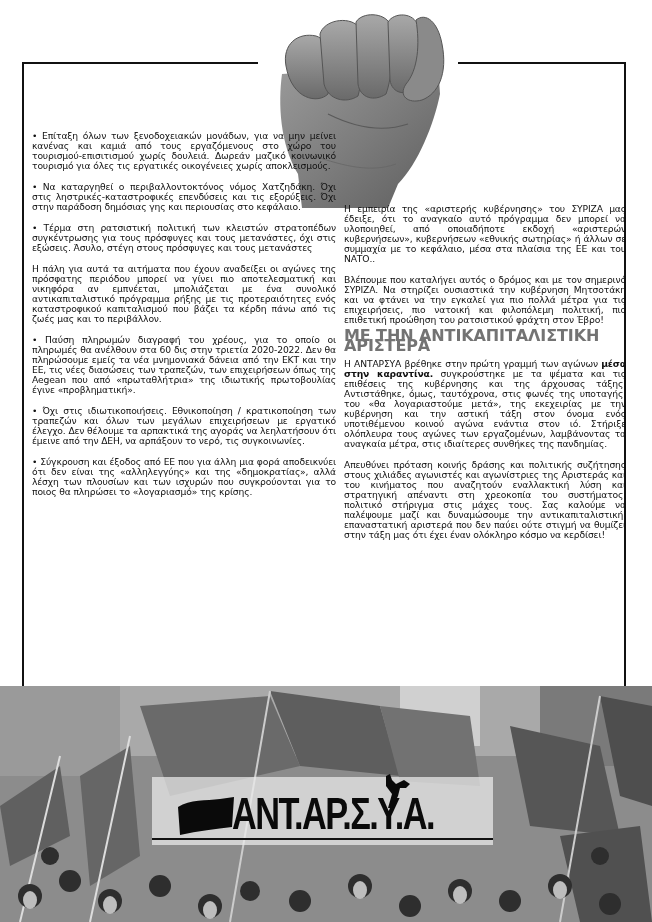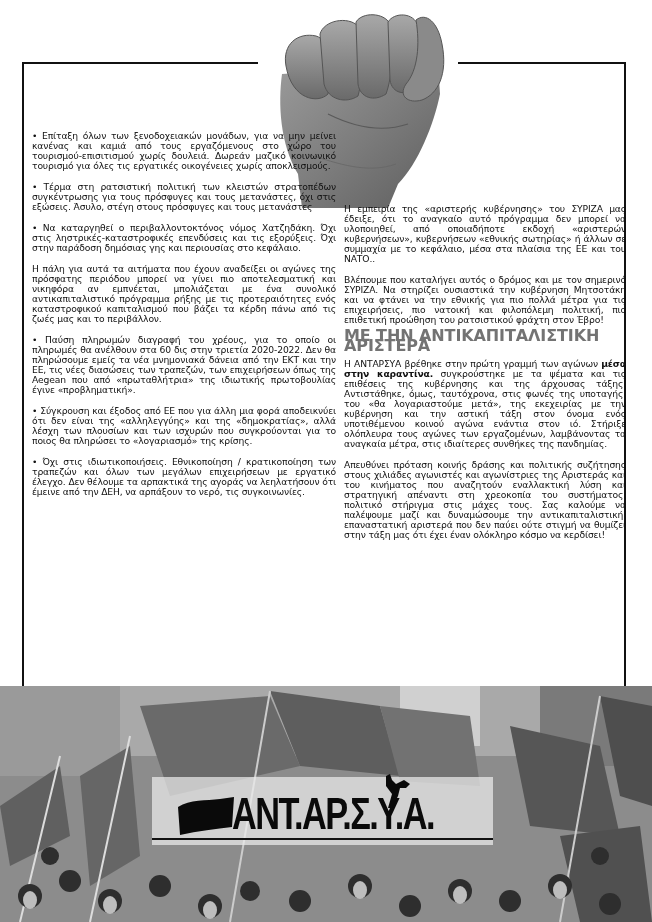--- a/index.html
+++ b/index.html
@@ -74,31 +74,31 @@
     <path d="M130 18 C 136 8, 156 8, 160 22 C 166 40, 162 70, 158 84 C 148 92, 134 90, 132 76 Z" fill="url(#finger)" stroke="#555" stroke-width="1"></path>
 
     <path d="M158 16 C 168 8, 180 18, 184 40 C 190 70, 180 90, 164 96 C 150 100, 140 92, 148 80 C 160 66, 162 40, 158 16 Z" fill="#8a8a8a" stroke="#555" stroke-width="1"></path>
     <path d="M70 110 C 90 120, 120 130, 150 120" fill="none" stroke="#5a5a5a" stroke-width="1.2"></path>
     <path d="M50 150 C 80 160, 110 170, 138 160" fill="none" stroke="#666" stroke-width="0.8"></path>
   </svg>
 </div>
 
 <div class="col col-left">
   <p class="bullet">• Επίταξη όλων των ξενοδοχειακών μονάδων, για να μην μείνει κανένας και καμιά από τους εργαζόμενους στο χώρο του τουρισμού-επισιτισμού χωρίς δουλειά. Δωρεάν μαζικό κοινωνικό τουρισμό για όλες τις εργατικές οικογένειες χωρίς αποκλεισμούς.</p>
+  <p class="bullet" style="margin-bottom:11px">• Να καταργηθεί ο περιβαλλοντοκτόνος νόμος Χατζηδάκη. Όχι στις ληστρικές-καταστροφικές επενδύσεις και τις εξορύξεις. Όχι στην παράδοση δημόσιας γης και περιουσίας στο κεφάλαιο.</p>
   <p class="bullet">• Τέρμα στη ρατσιστική πολιτική των κλειστών στρατοπέδων συγκέντρωσης για τους πρόσφυγες και τους μετανάστες, όχι στις εξώσεις. Άσυλο, στέγη στους πρόσφυγες και τους μετανάστες</p>
-  <p class="bullet" style="margin-bottom:11px">• Να καταργηθεί ο περιβαλλοντοκτόνος νόμος Χατζηδάκη. Όχι στις ληστρικές-καταστροφικές επενδύσεις και τις εξορύξεις. Όχι στην παράδοση δημόσιας γης και περιουσίας στο κεφάλαιο.</p>
   <p class="para">Η πάλη για αυτά τα αιτήματα που έχουν αναδείξει οι αγώνες της πρόσφατης περιόδου μπορεί να γίνει πιο αποτελεσματική και νικηφόρα αν εμπνέεται, μπολιάζεται με ένα συνολικό αντικαπιταλιστικό πρόγραμμα ρήξης με τις προτεραιότητες ενός καταστροφικού καπιταλισμού που βάζει τα κέρδη πάνω από τις ζωές μας και το περιβάλλον.</p>
   <p class="bullet">• Παύση πληρωμών διαγραφή του χρέους, για το οποίο οι πληρωμές θα ανέλθουν στα 60 δις στην τριετία 2020-2022. Δεν θα πληρώσουμε εμείς τα νέα μνημονιακά δάνεια από την ΕΚΤ και την ΕΕ, τις νέες διασώσεις των τραπεζών, των επιχειρήσεων όπως της Aegean που από «πρωταθλήτρια» της ιδιωτικής πρωτοβουλίας έγινε «προβληματική».</p>
+  <p class="bullet">• Όχι στις ιδιωτικοποιήσεις. Εθνικοποίηση / κρατικοποίηση των τραπεζών και όλων των μεγάλων επιχειρήσεων με εργατικό έλεγχο. Δεν θέλουμε τα αρπακτικά της αγοράς να λεηλατήσουν ότι έμεινε από την ΔΕΗ, να αρπάξουν το νερό, τις συγκοινωνίες.</p>
   <p class="bullet">• Σύγκρουση και έξοδος από ΕΕ που για άλλη μια φορά αποδεικνύει ότι δεν είναι της «αλληλεγγύης» και της «δημοκρατίας», αλλά λέσχη των πλουσίων και των ισχυρών που συγκρούονται για το ποιος θα πληρώσει το «λογαριασμό» της κρίσης.</p>
-  <p class="bullet">• Όχι στις ιδιωτικοποιήσεις. Εθνικοποίηση / κρατικοποίηση των τραπεζών και όλων των μεγάλων επιχειρήσεων με εργατικό έλεγχο. Δεν θέλουμε τα αρπακτικά της αγοράς να λεηλατήσουν ότι έμεινε από την ΔΕΗ, να αρπάξουν το νερό, τις συγκοινωνίες.</p>
 </div>
 
 <div class="col col-right">
   <p class="para-left">Η εμπειρία της «αριστερής κυβέρνησης» του ΣΥΡΙΖΑ μας έδειξε, ότι το αναγκαίο αυτό πρόγραμμα δεν μπορεί να υλοποιηθεί, από οποιαδήποτε εκδοχή «αριστερών κυβερνήσεων», κυβερνήσεων «εθνικής σωτηρίας» ή άλλων σε συμμαχία με το κεφάλαιο, μέσα στα πλαίσια της ΕΕ και του ΝΑΤΟ..</p>
-  <p class="para-left" style="margin-bottom:4px">Βλέπουμε που καταλήγει αυτός ο δρόμος και με τον σημερινό ΣΥΡΙΖΑ. Να στηρίζει ουσιαστικά την κυβέρνηση Μητσοτάκη και να φτάνει να την εθνικής για πιο πολλά μέτρα για τις επιχειρήσεις, πιο νατοική και φιλοπόλεμη πολιτική, πιο επιθετική προώθηση του ρατσιστικού φράχτη στον Έβρο!</p>
+  <p class="para-left" style="margin-bottom:4px">Βλέπουμε που καταλήγει αυτός ο δρόμος και με τον σημερινό ΣΥΡΙΖΑ. Να στηρίζει ουσιαστικά την κυβέρνηση Μητσοτάκη και να φτάνει να την εγκαλεί για πιο πολλά μέτρα για τις επιχειρήσεις, πιο νατοική και φιλοπόλεμη πολιτική, πιο επιθετική προώθηση του ρατσιστικού φράχτη στον Έβρο!</p>
   <h2 class="section">ΜΕ ΤΗΝ ΑΝΤΙΚΑΠΙΤΑΛΙΣΤΙΚΗ ΑΡΙΣΤΕΡΑ</h2>
   <p class="para-left"><span>Η ΑΝΤΑΡΣΥΑ βρέθηκε στην πρώτη γραμμή των αγώνων </span><b class="em">μέσα στην καραντίνα.</b><span> συγκρούστηκε με τα ψέματα και τις επιθέσεις της κυβέρνησης και της άρχουσας τάξης. Αντιστάθηκε, όμως, ταυτόχρονα, στις φωνές της υποταγής, του «θα λογαριαστούμε μετά», της εκεχειρίας με την κυβέρνηση και την αστική τάξη στον όνομα ενός υποτιθέμενου κοινού αγώνα ενάντια στον ιό. Στήριξε ολόπλευρα τους αγώνες των εργαζομένων, λαμβάνοντας τα αναγκαία μέτρα, στις ιδιαίτερες συνθήκες της πανδημίας.</span></p>
   <p class="para-left">Απευθύνει πρόταση κοινής δράσης και πολιτικής συζήτησης στους χιλιάδες αγωνιστές και αγωνίστριες της Αριστεράς και του κινήματος που αναζητούν εναλλακτική λύση και στρατηγική απέναντι στη χρεοκοπία του συστήματος, πολιτικό στήριγμα στις μάχες τους. Σας καλούμε να παλέψουμε μαζί και δυναμώσουμε την αντικαπιταλιστική, επαναστατική αριστερά που δεν παύει ούτε στιγμή να θυμίζει στην τάξη μας ότι έχει έναν ολόκληρο κόσμο να κερδίσει!</p>
 </div>
 
 <div class="photo">
   <svg width="652" height="236" viewBox="0 0 652 236">
     <rect x="0" y="0" width="652" height="236" fill="#8c8c8c"></rect>
     <rect x="0" y="0" width="652" height="70" fill="#a9a9a9"></rect>
 

